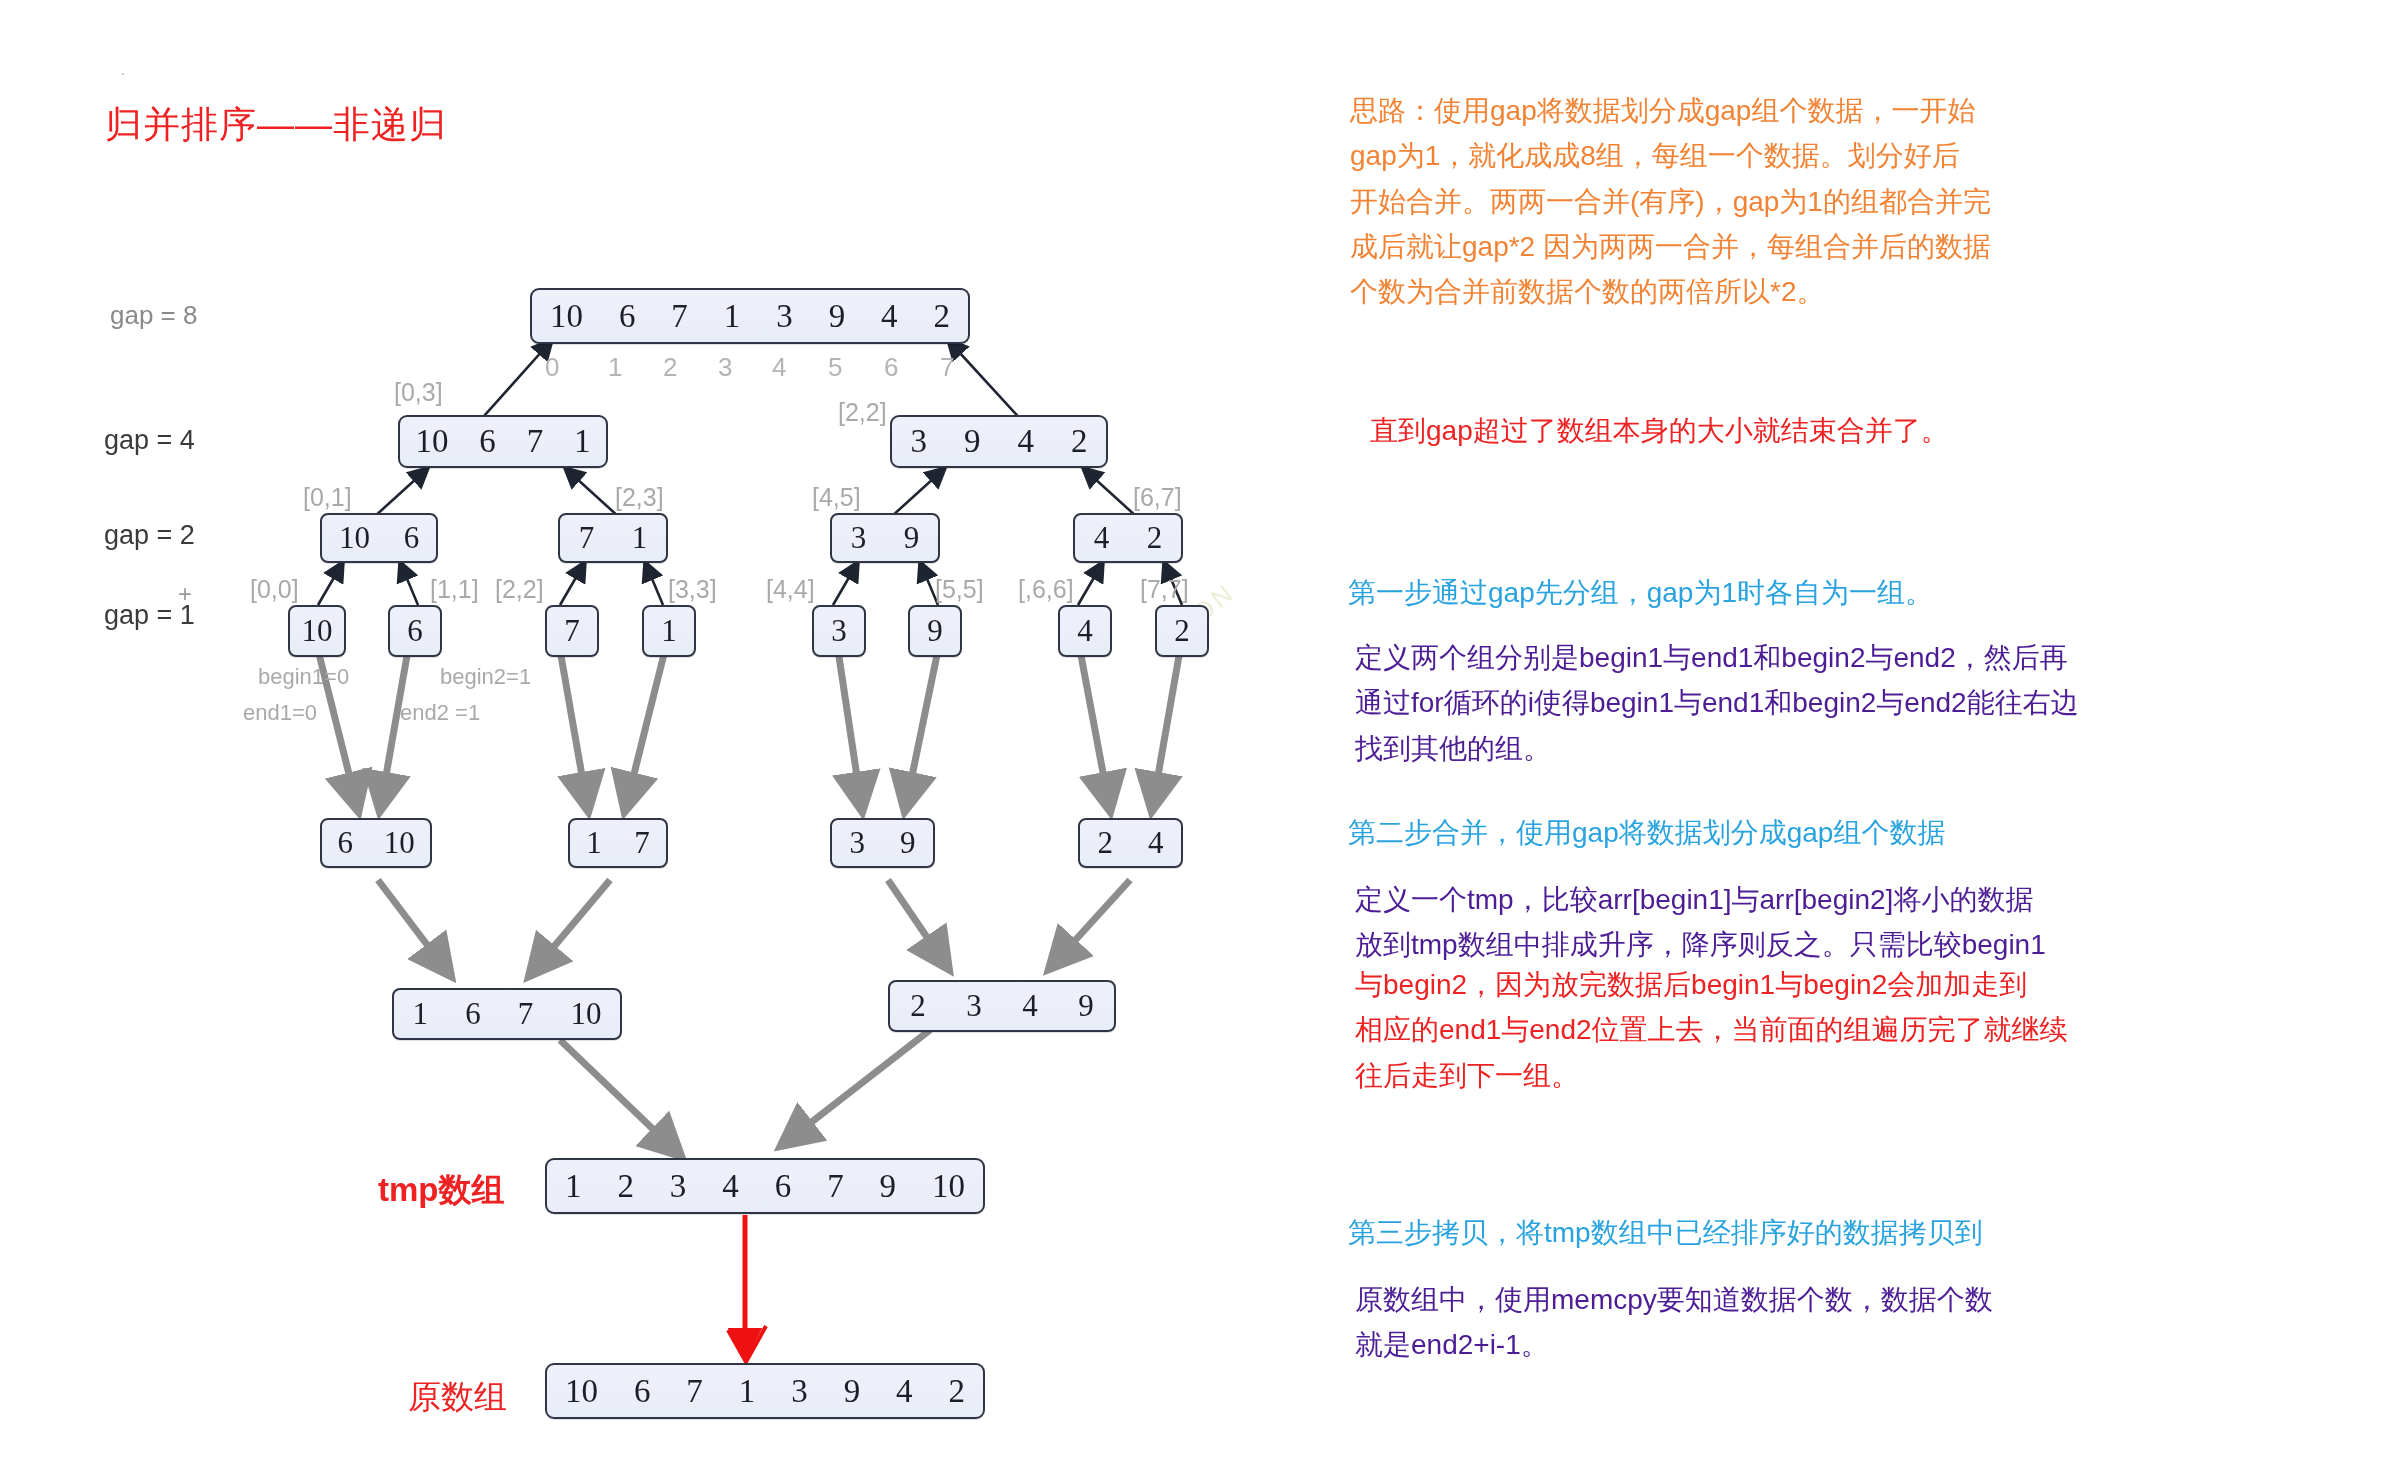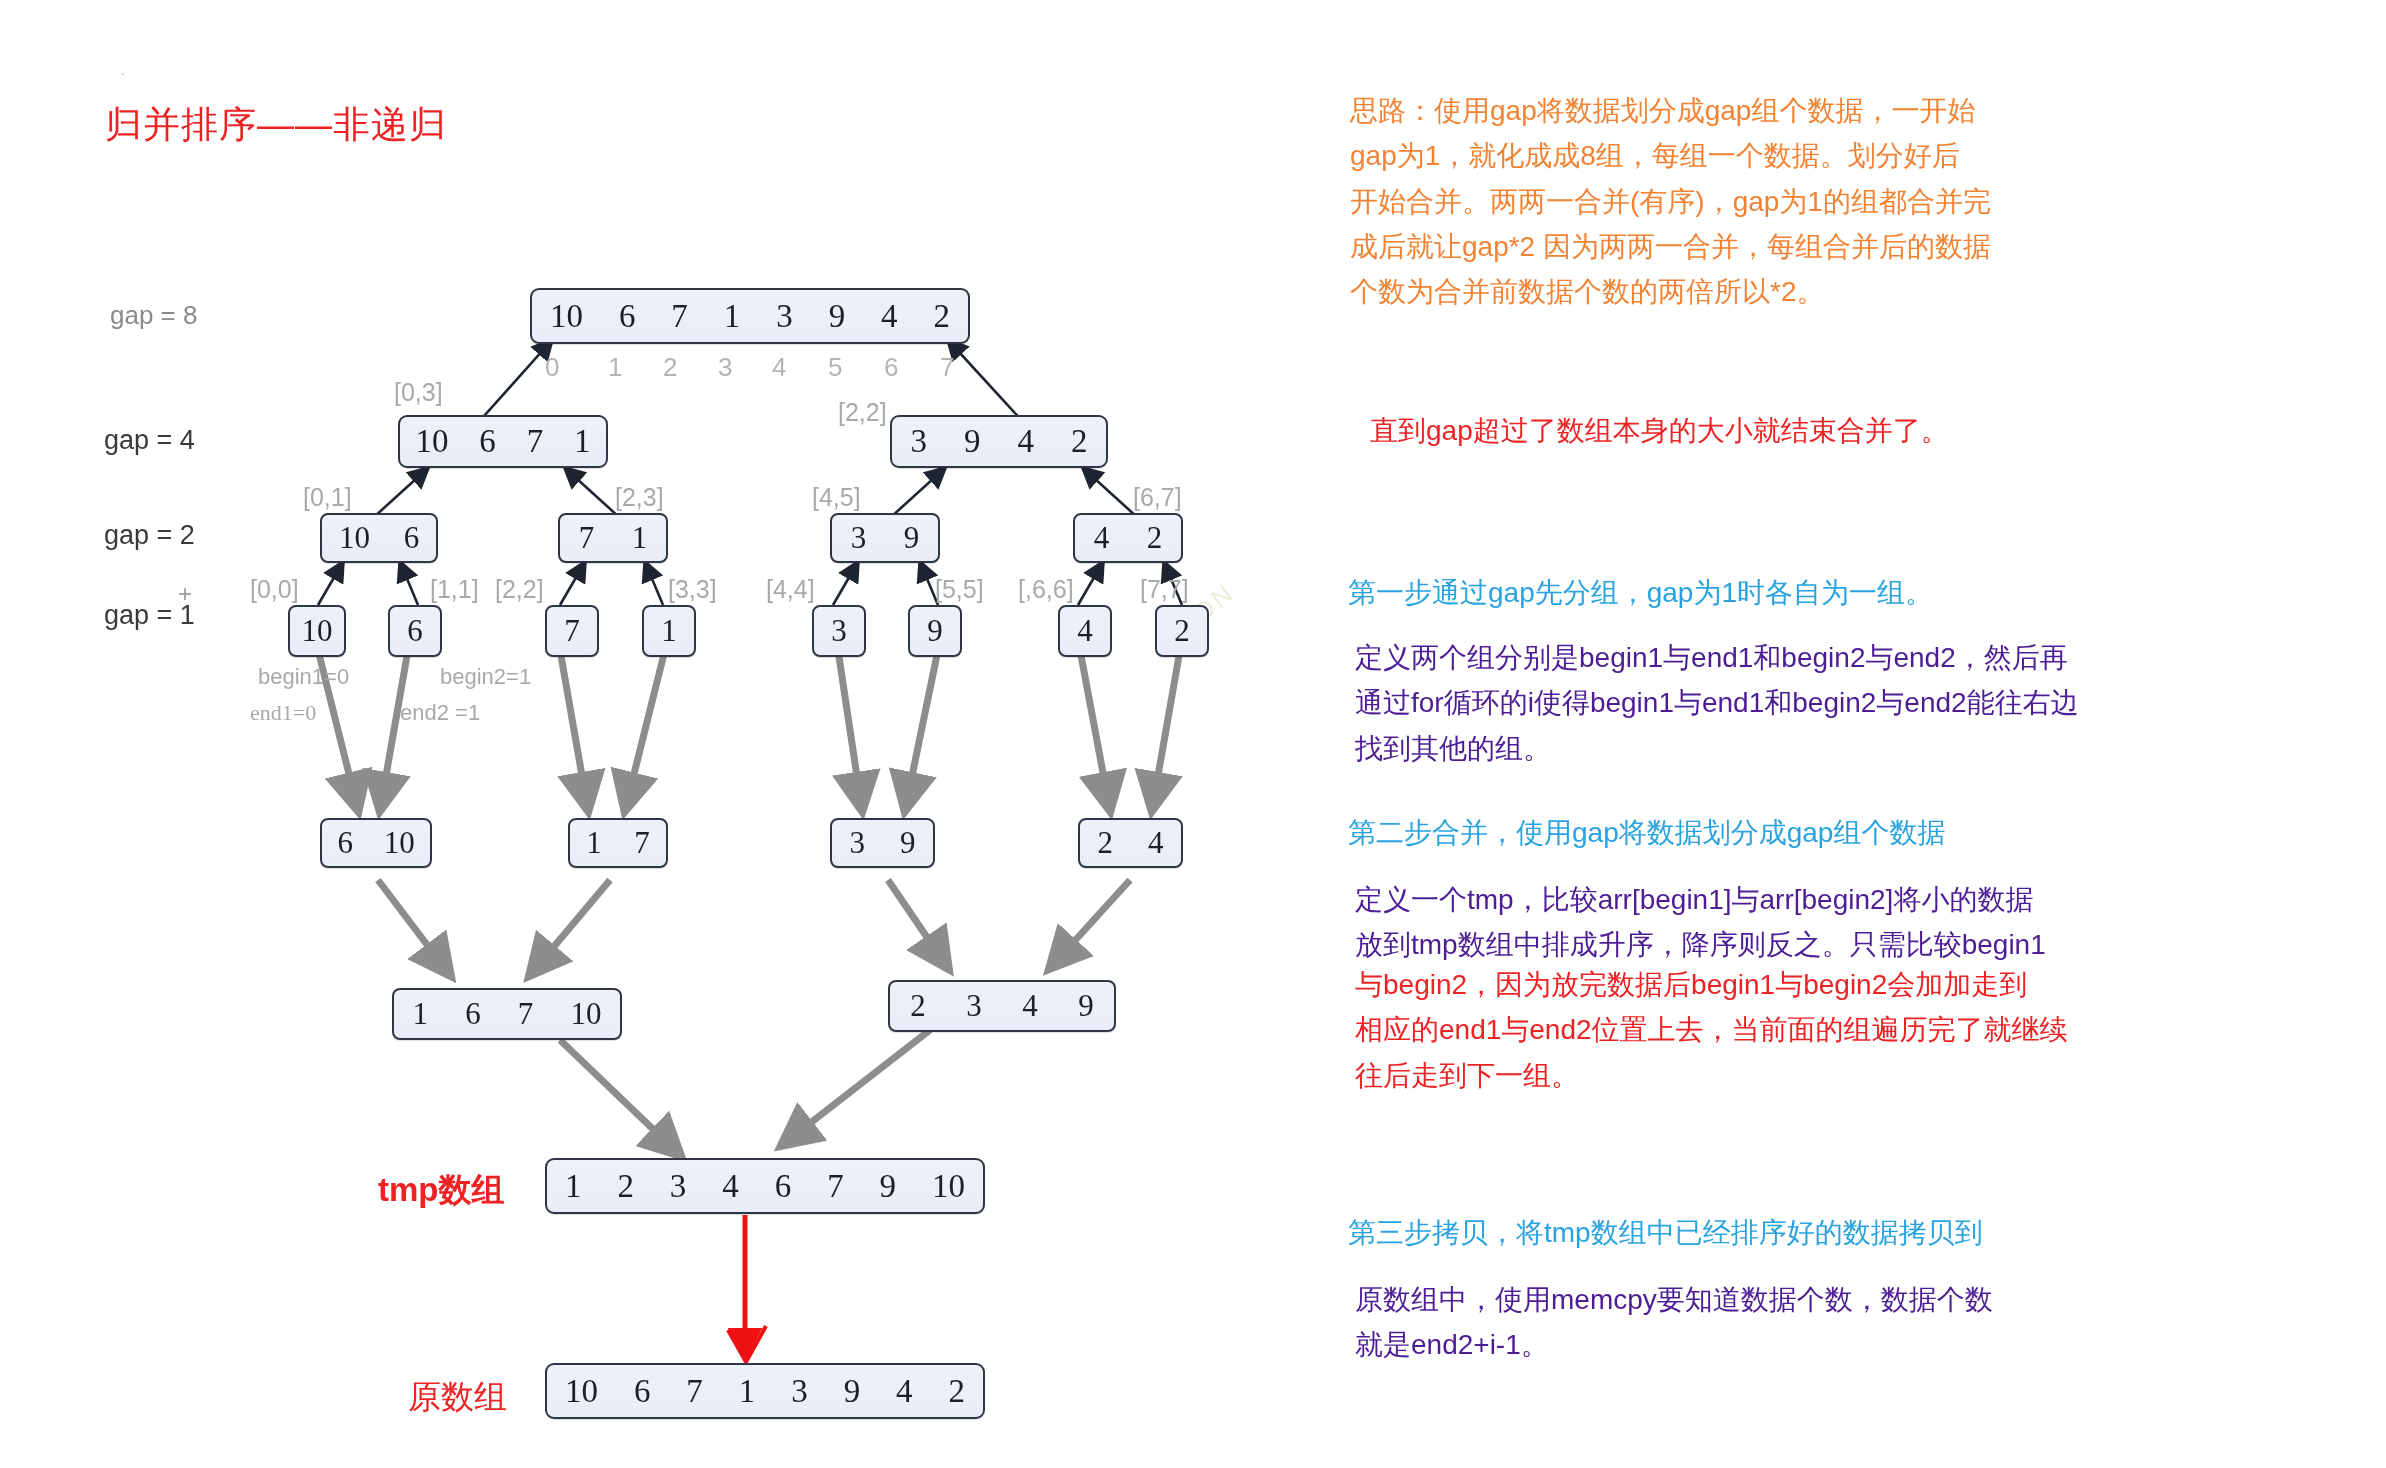--- a/index.html
+++ b/index.html
@@ -243,21 +243,21 @@
     <span>4</span>
   </div>
 
   <div class="abs range" style="left:1140px;top:575px;">[7,7]</div>
   <div class="box small" style="left:1155px;top:605px;width:54px;height:52px;">
     <span>2</span>
   </div>
 
   <div class="abs note" style="left:258px;top:664px;">begin1=0</div>
   <div class="abs note" style="left:400px;top:664px;padding-left:40px;">begin2=1</div>
-  <div class="abs note" style="left:250px;top:700px;font-family:Liberation Serif, serif;">end1=0</div>
+  <div class="abs note" style="left:243px;top:700px;">end1=0</div>
   <div class="abs note" style="left:400px;top:700px;">end2 =1</div>
 
   <div class="box small" style="left:320px;top:818px;width:112px;height:50px;">
     <span>6</span>
     <span>10</span>
   </div>
   <div class="box small" style="left:568px;top:818px;width:100px;height:50px;">
     <span>1</span>
     <span>7</span>
   </div>

